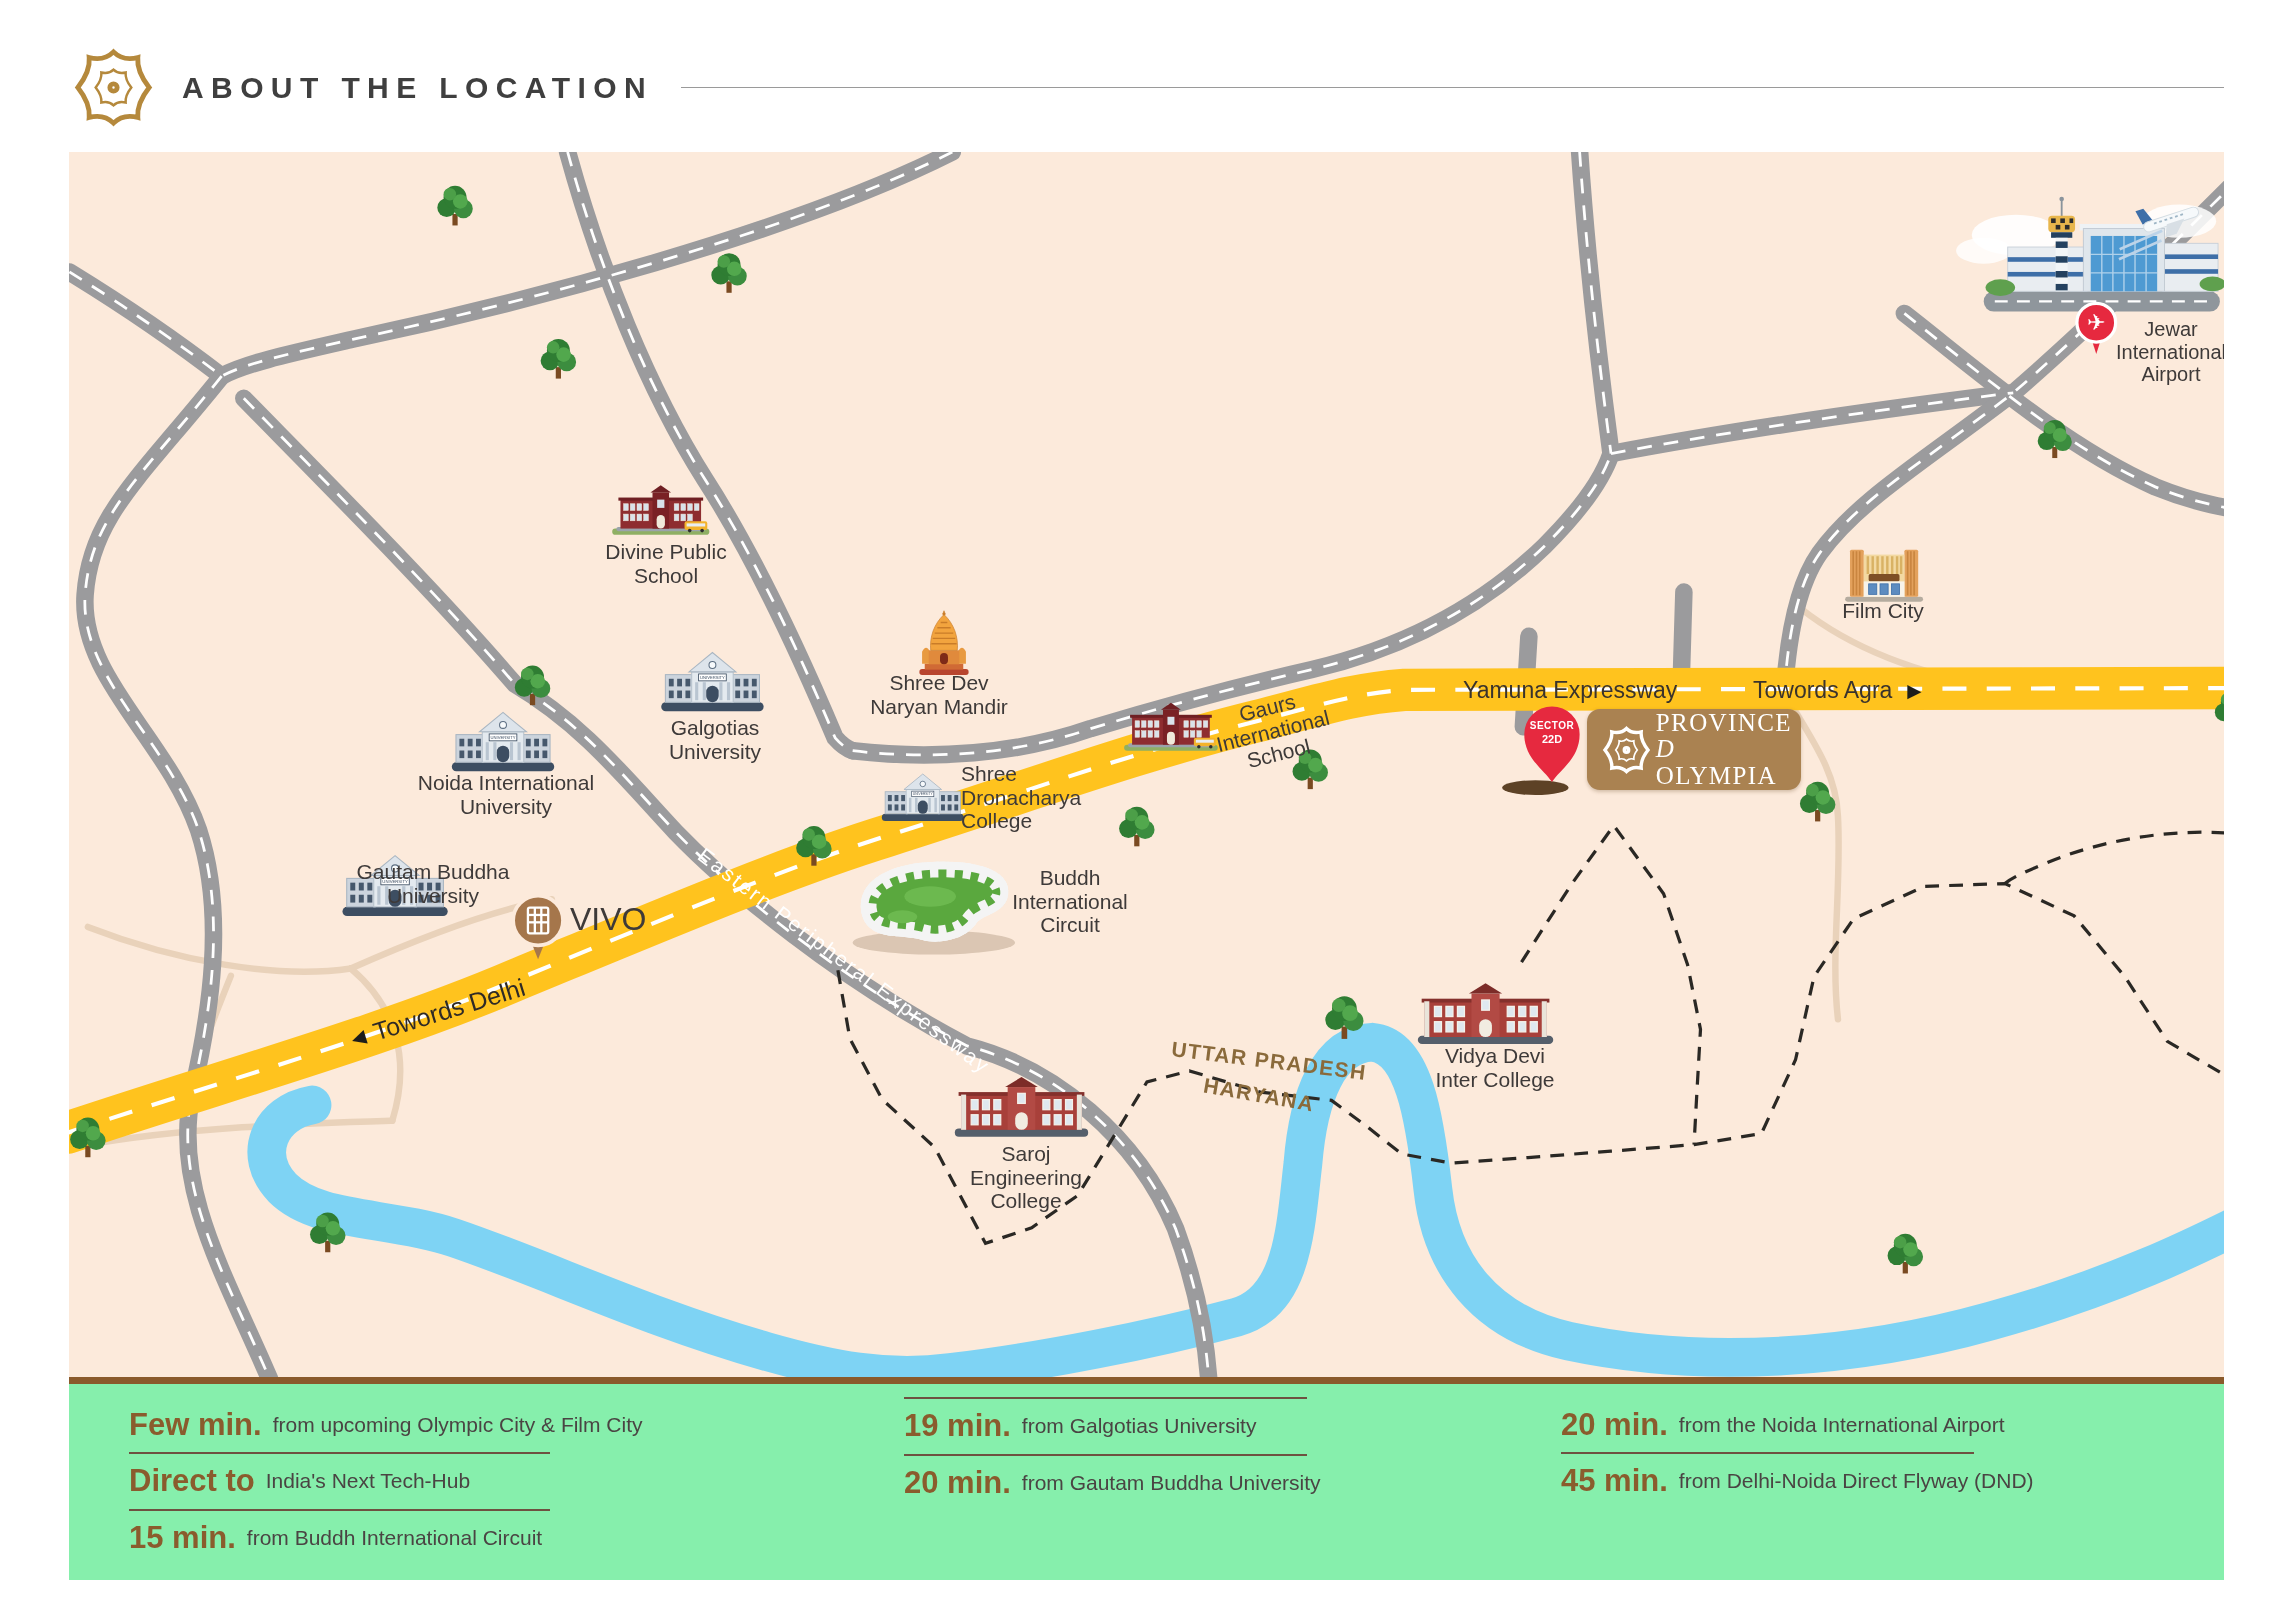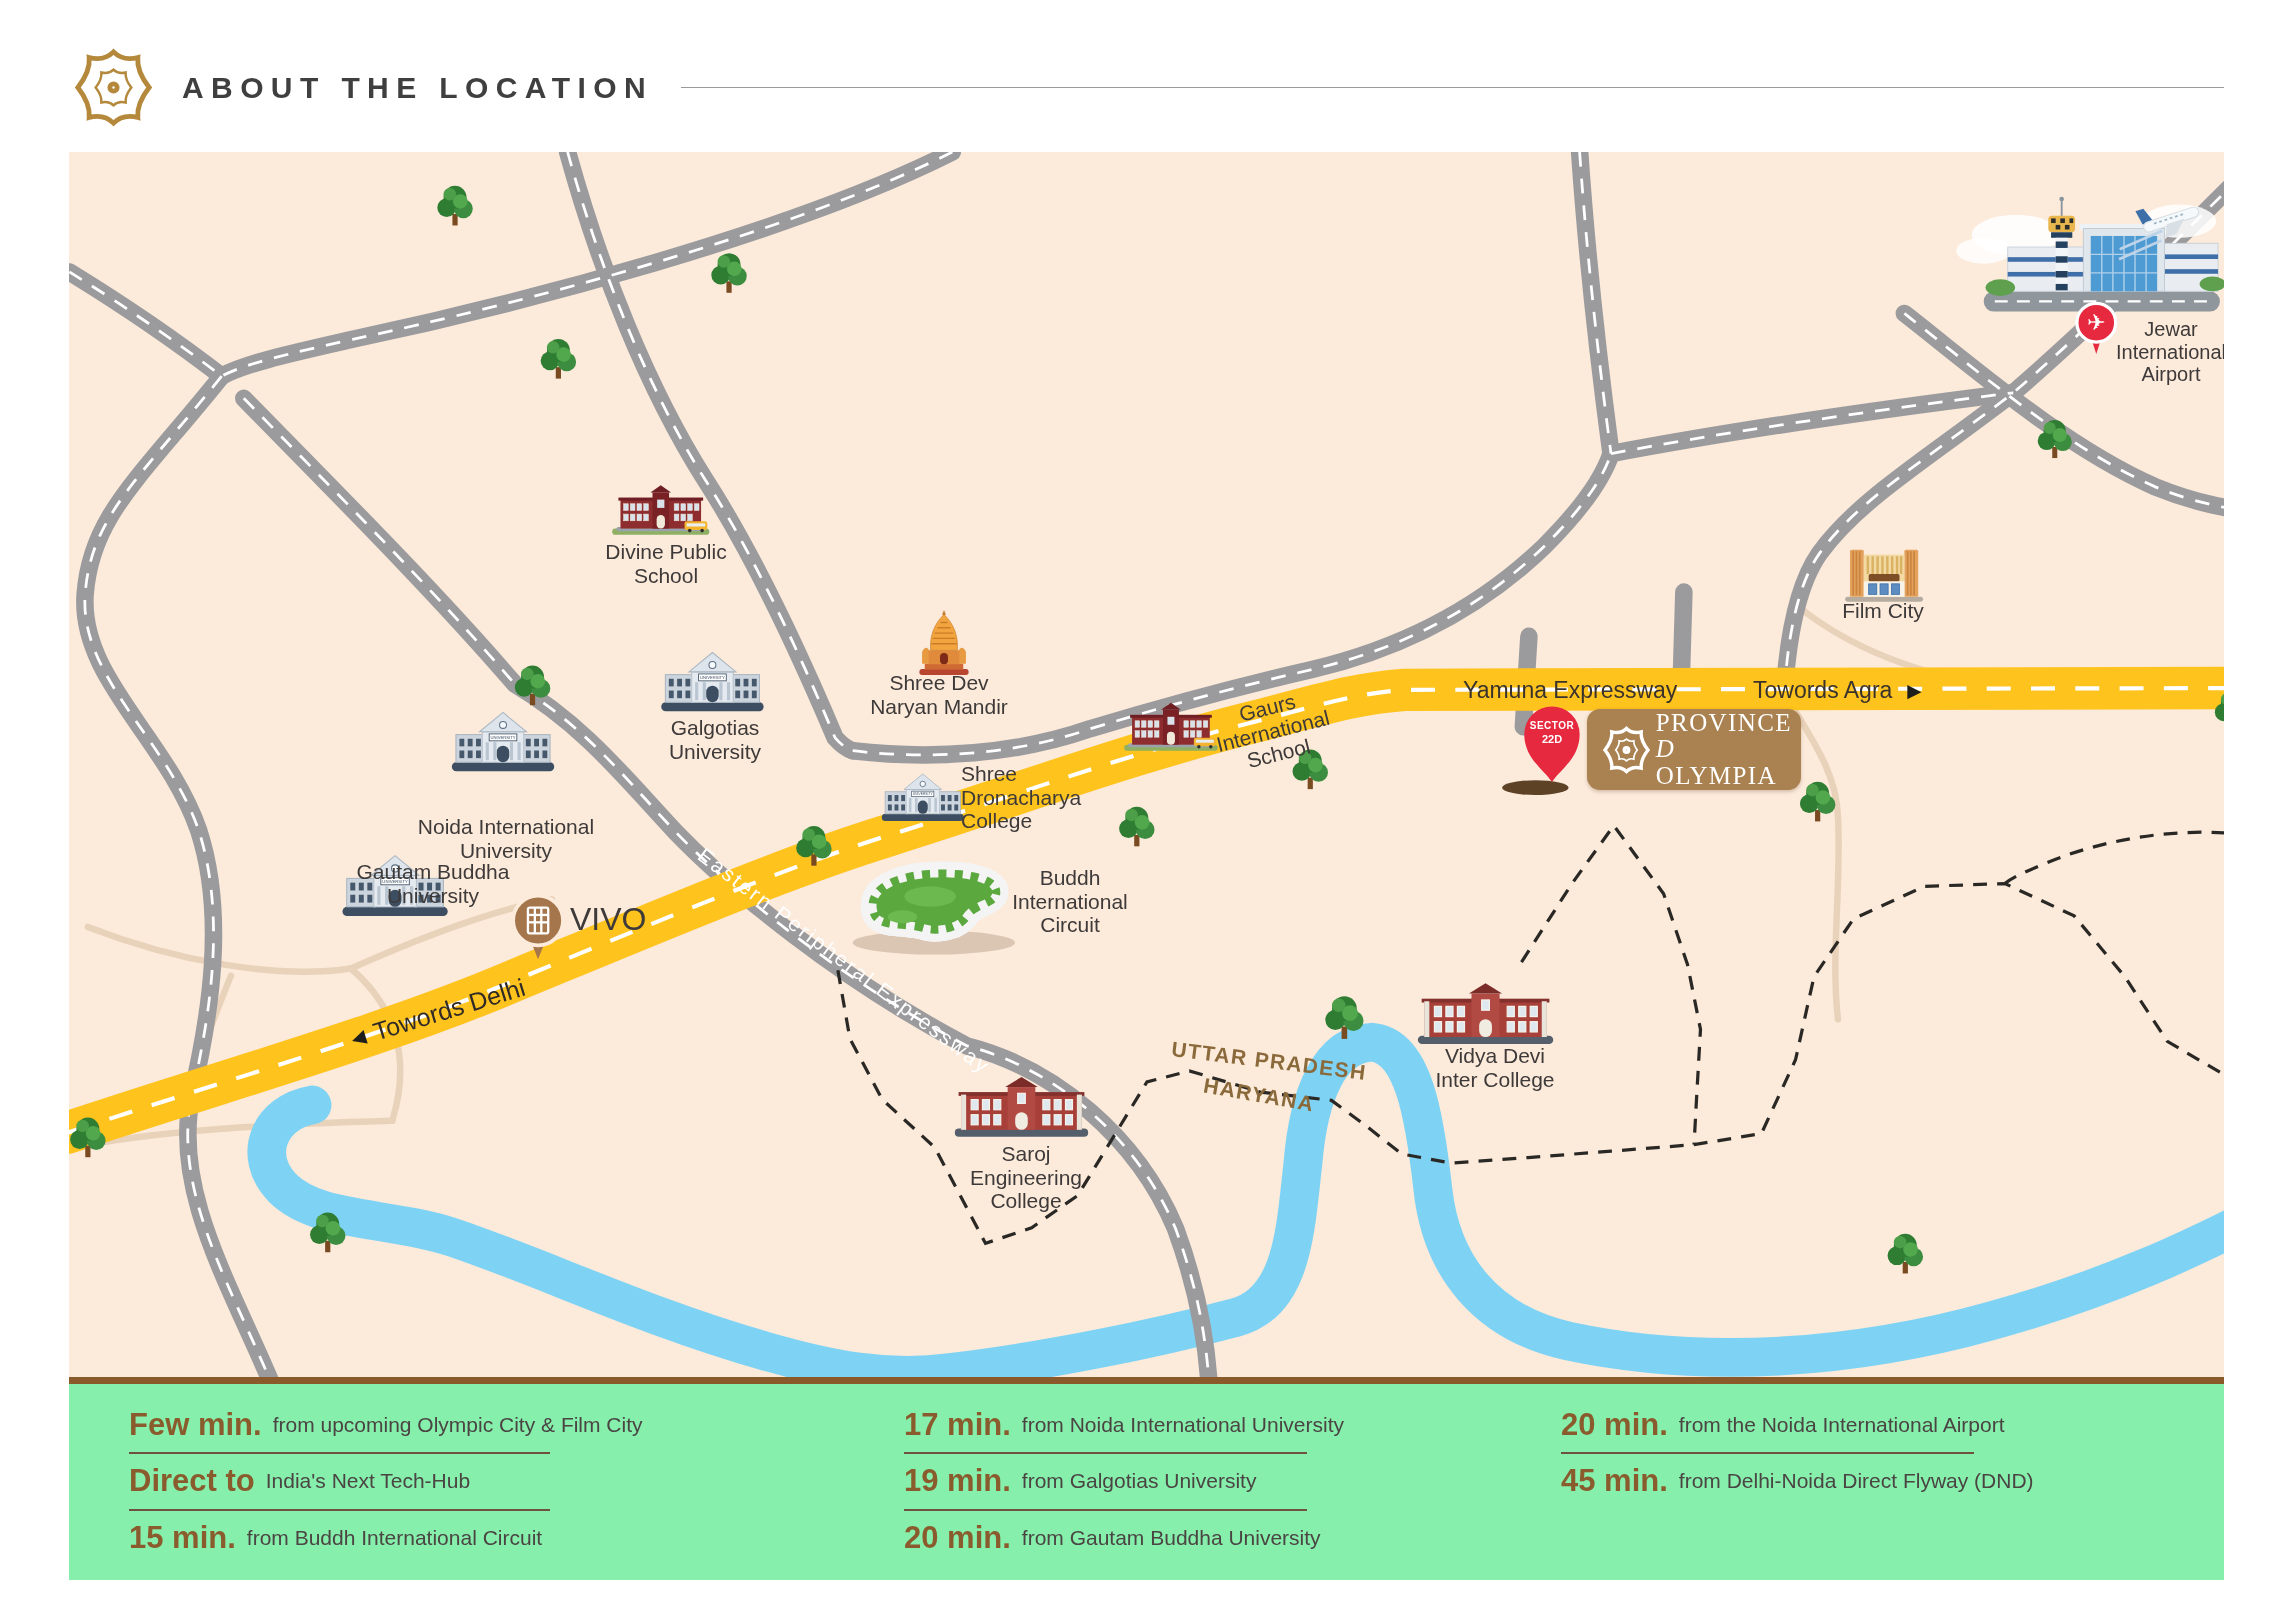--- a/index.html
+++ b/index.html
@@ -393,21 +393,21 @@
         <div>School</div>
     </div>
     <div class="lm" style="left:646px;top:588px;">
       <div>Galgotias</div>
         <div>University</div>
     </div>
     <div class="lm" style="left:870px;top:543px;">
       <div>Shree Dev</div>
         <div>Naryan Mandir</div>
     </div>
-    <div class="lm" style="left:437px;top:643px;margin-top:44px;">
+    <div class="lm" style="left:437px;top:643px;">
       <div>Noida International</div>
         <div>University</div>
     </div>
     <div class="lm la" style="left:892px;top:646px;">
       <div>Shree</div>
         <div>Dronacharya</div>
         <div>College</div>
     </div>
     <div class="lm" style="left:328px;top:732px;margin-left:36px;">
       <div>Gautam Buddha</div>
@@ -493,24 +493,20 @@
         <span class="small">India's Next Tech-Hub</span>
       </div>
       <div class="fdiv"></div>
       <div class="frow">
         <span class="big">15 min.</span>
         <span class="small">from Buddh International Circuit</span>
       </div>
     </div>
 
     <div class="fcol" style="left:835px;width:403px;">
-      <div class="frow">
-        <span class="big">17 min.</span>
-        <span class="small">from Noida International University</span>
-      </div>
       <div class="fdiv"></div>
       <div class="frow">
         <span class="big">19 min.</span>
         <span class="small">from Galgotias University</span>
       </div>
       <div class="fdiv"></div>
       <div class="frow">
         <span class="big">20 min.</span>
         <span class="small">from Gautam Buddha University</span>
       </div>

